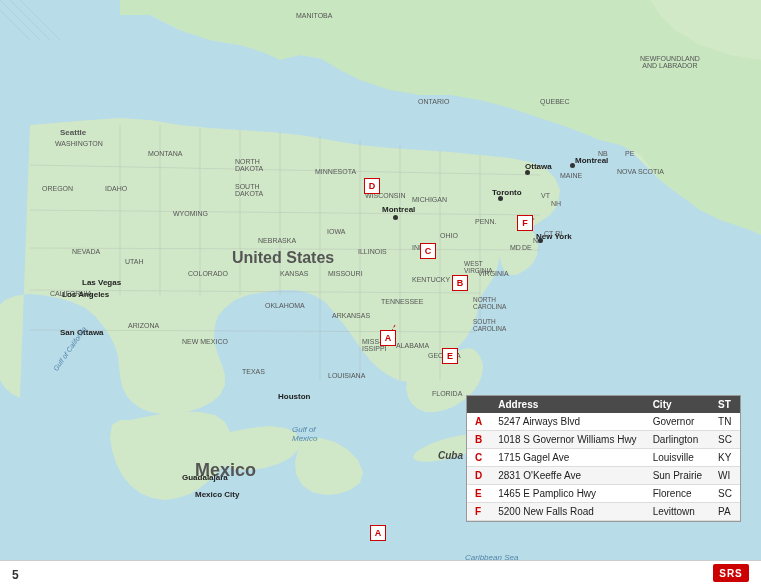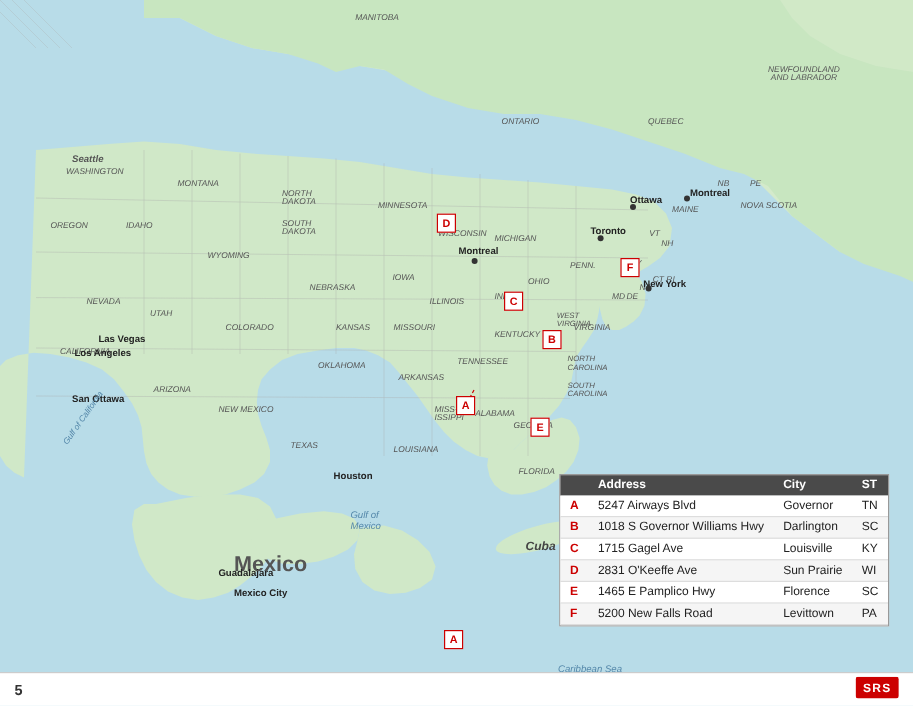--- a/index.html
+++ b/index.html
@@ -139,21 +139,20 @@
       z-index: 8;
     }
     .geo-label.country {
       font-size: 16px;
       font-weight: bold;
       color: #555;
     }
     .geo-label.state {
       font-size: 7px;
       color: #555;
-      font-style: italic;
     }
     .geo-label.city {
       font-size: 8px;
       color: #222;
       font-weight: bold;
     }
     .geo-label.water {
       font-size: 8px;
       color: #5588aa;
       font-style: italic;
@@ -223,20 +222,21 @@
       <line x1="388" y1="338" x2="395" y2="325"></line>
       <line x1="460" y1="282" x2="465" y2="290"></line>
       <line x1="428" y1="250" x2="430" y2="258"></line>
     </g>
   </svg>
 
   
 
   
   
+  <div class="geo-label country" style="left:232px;top:249px">United States</div>
   <div class="geo-label country" style="left:195px;top:460px;font-size:18px;font-weight:bold;color:#555">Mexico</div>
 
   
   <div class="geo-label state" style="left:60px;top:128px;font-weight:bold;font-size:8px">Seattle</div>
   <div class="geo-label state" style="left:55px;top:140px">WASHINGTON</div>
   <div class="geo-label state" style="left:148px;top:150px">MONTANA</div>
   <div class="geo-label state" style="left:42px;top:185px">OREGON</div>
   <div class="geo-label state" style="left:105px;top:185px">IDAHO</div>
   <div class="geo-label state" style="left:173px;top:210px">WYOMING</div>
   <div class="geo-label state" style="left:72px;top:248px">NEVADA</div>

